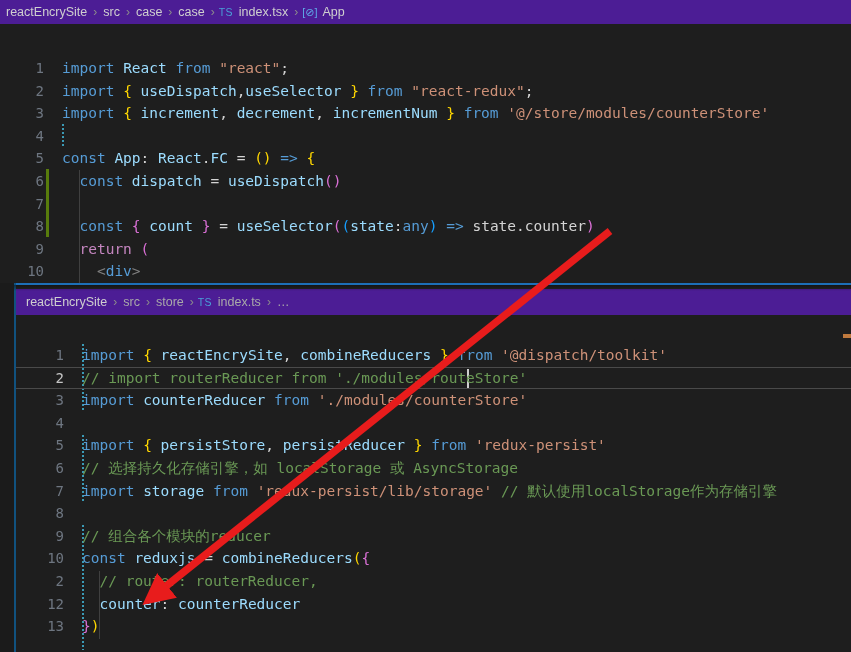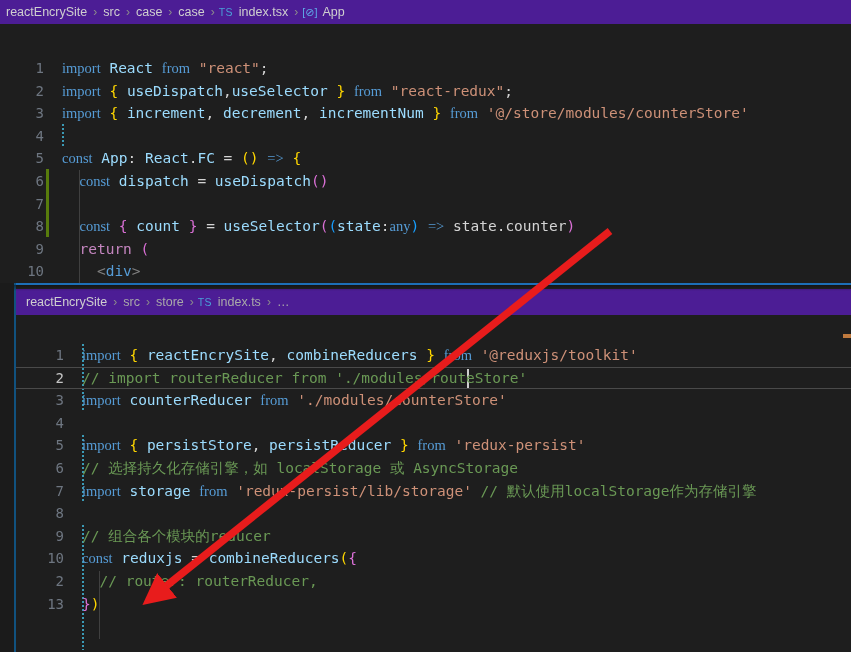--- a/index.html
+++ b/index.html
@@ -52,21 +52,21 @@
     background:repeating-linear-gradient(to bottom,#3b9ab5 0 2px,transparent 2px 4px);}
   
   .iguide{position:absolute;width:1px;background:#404040;}
 
   
   .activeline{position:absolute;left:0;right:0;height:22.6px;
     border-top:1px solid #4a4a4a;border-bottom:1px solid #4a4a4a;box-sizing:border-box;}
   .cursor{position:absolute;width:2px;height:19px;background:#cfcfcf;top:2px;}
 
   
-  .kw{color:#569cd6;font-family:Liberation Serif, serif;}       
+  .kw{color:#569cd6;}       
   .kw2{color:#c586c0;}      
   .id{color:#9cdcfe;}       
   .plain{color:#d4d4d4;}
   .str{color:#ce9178;}
   .cmt{color:#6a9955;}
   .b1{color:#ffd700;}       
   .b2{color:#da70d6;}       
   .b3{color:#179fff;}       
   .op{color:#d4d4d4;}
   .tag{color:#569cd6;}
@@ -167,21 +167,21 @@
       <div class="bpguide" style="left:66px;top:29px;height:68px;"></div>
       <div class="bpguide" style="left:66px;top:120px;height:68px;"></div>
       <div class="bpguide" style="left:66px;top:210px;height:125px;"></div>
       <div class="iguide" style="left:83px;top:256px;height:68px;"></div>
 
       <div class="activeline" style="top:51.6px;"></div>
       <div class="cursor" style="left:451px;top:54px;"></div>
 
       <div class="minimap-mark" style="top:19px;"></div>
 
-      <div class="line"><span class="gutter">1</span><span class="code"><span class="kw">import</span> <span class="b1">{</span> <span class="id">reactEncrySite</span><span class="plain">,</span> <span class="id">combineReducers</span> <span class="b1">}</span> <span class="kw">from</span> <span class="str">'@reduxjs/toolkit'</span></span></div>
+      <div class="line"><span class="gutter">1</span><span class="code"><span class="kw">import</span> <span class="b1">{</span> <span class="id">reactEncrySite</span><span class="plain">,</span> <span class="id">combineReducers</span> <span class="b1">}</span> <span class="kw">from</span> <span class="str">'@dispatch/toolkit'</span></span></div>
 
       <div class="line"><span class="gutter active">2</span><span class="code cmt">// import routerReducer from './modules/routeStore'</span></div>
 
       <div class="line"><span class="gutter">3</span><span class="code"><span class="kw">import</span> <span class="id">counterReducer</span> <span class="kw">from</span> <span class="str">'./modules/counterStore'</span></span></div>
 
       <div class="line"><span class="gutter">4</span><span class="code"></span></div>
 
       <div class="line"><span class="gutter">5</span><span class="code"><span class="kw">import</span> <span class="b1">{</span> <span class="id">persistStore</span><span class="plain">,</span> <span class="id">persistReducer</span> <span class="b1">}</span> <span class="kw">from</span> <span class="str">'redux-persist'</span></span></div>
 
       <div class="line"><span class="gutter">6</span><span class="code cmt">// 选择持久化存储引擎，如 localStorage 或 AsyncStorage</span></div>
@@ -189,20 +189,21 @@
       <div class="line"><span class="gutter">7</span><span class="code"><span class="kw">import</span> <span class="id">storage</span> <span class="kw">from</span> <span class="str">'redux-persist/lib/storage'</span> <span class="cmt">// 默认使用localStorage作为存储引擎</span></span></div>
 
       <div class="line"><span class="gutter">8</span><span class="code"></span></div>
 
       <div class="line"><span class="gutter">9</span><span class="code cmt">// 组合各个模块的reducer</span></div>
 
       <div class="line"><span class="gutter">10</span><span class="code"><span class="kw">const</span> <span class="id">reduxjs</span> <span class="op">=</span> <span class="id">combineReducers</span><span class="b1">(</span><span class="b2">{</span></span></div>
 
       <div class="line"><span class="gutter">2</span><span class="code cmt">  // router: routerReducer,</span></div>
 
+      <div class="line"><span class="gutter">12</span><span class="code">  <span class="id">counter</span><span class="plain">:</span> <span class="id">counterReducer</span></span></div>
 
       <div class="line"><span class="gutter">13</span><span class="code"><span class="b2">}</span><span class="b1">)</span></span></div>
     </div>
   </div>
 
   <div class="panel-top-accent"></div>
   <div class="panel-left-accent"></div>
   <div class="panel-shadow"></div>
 
   <svg id="arrow-overlay" viewBox="0 0 851 652">

